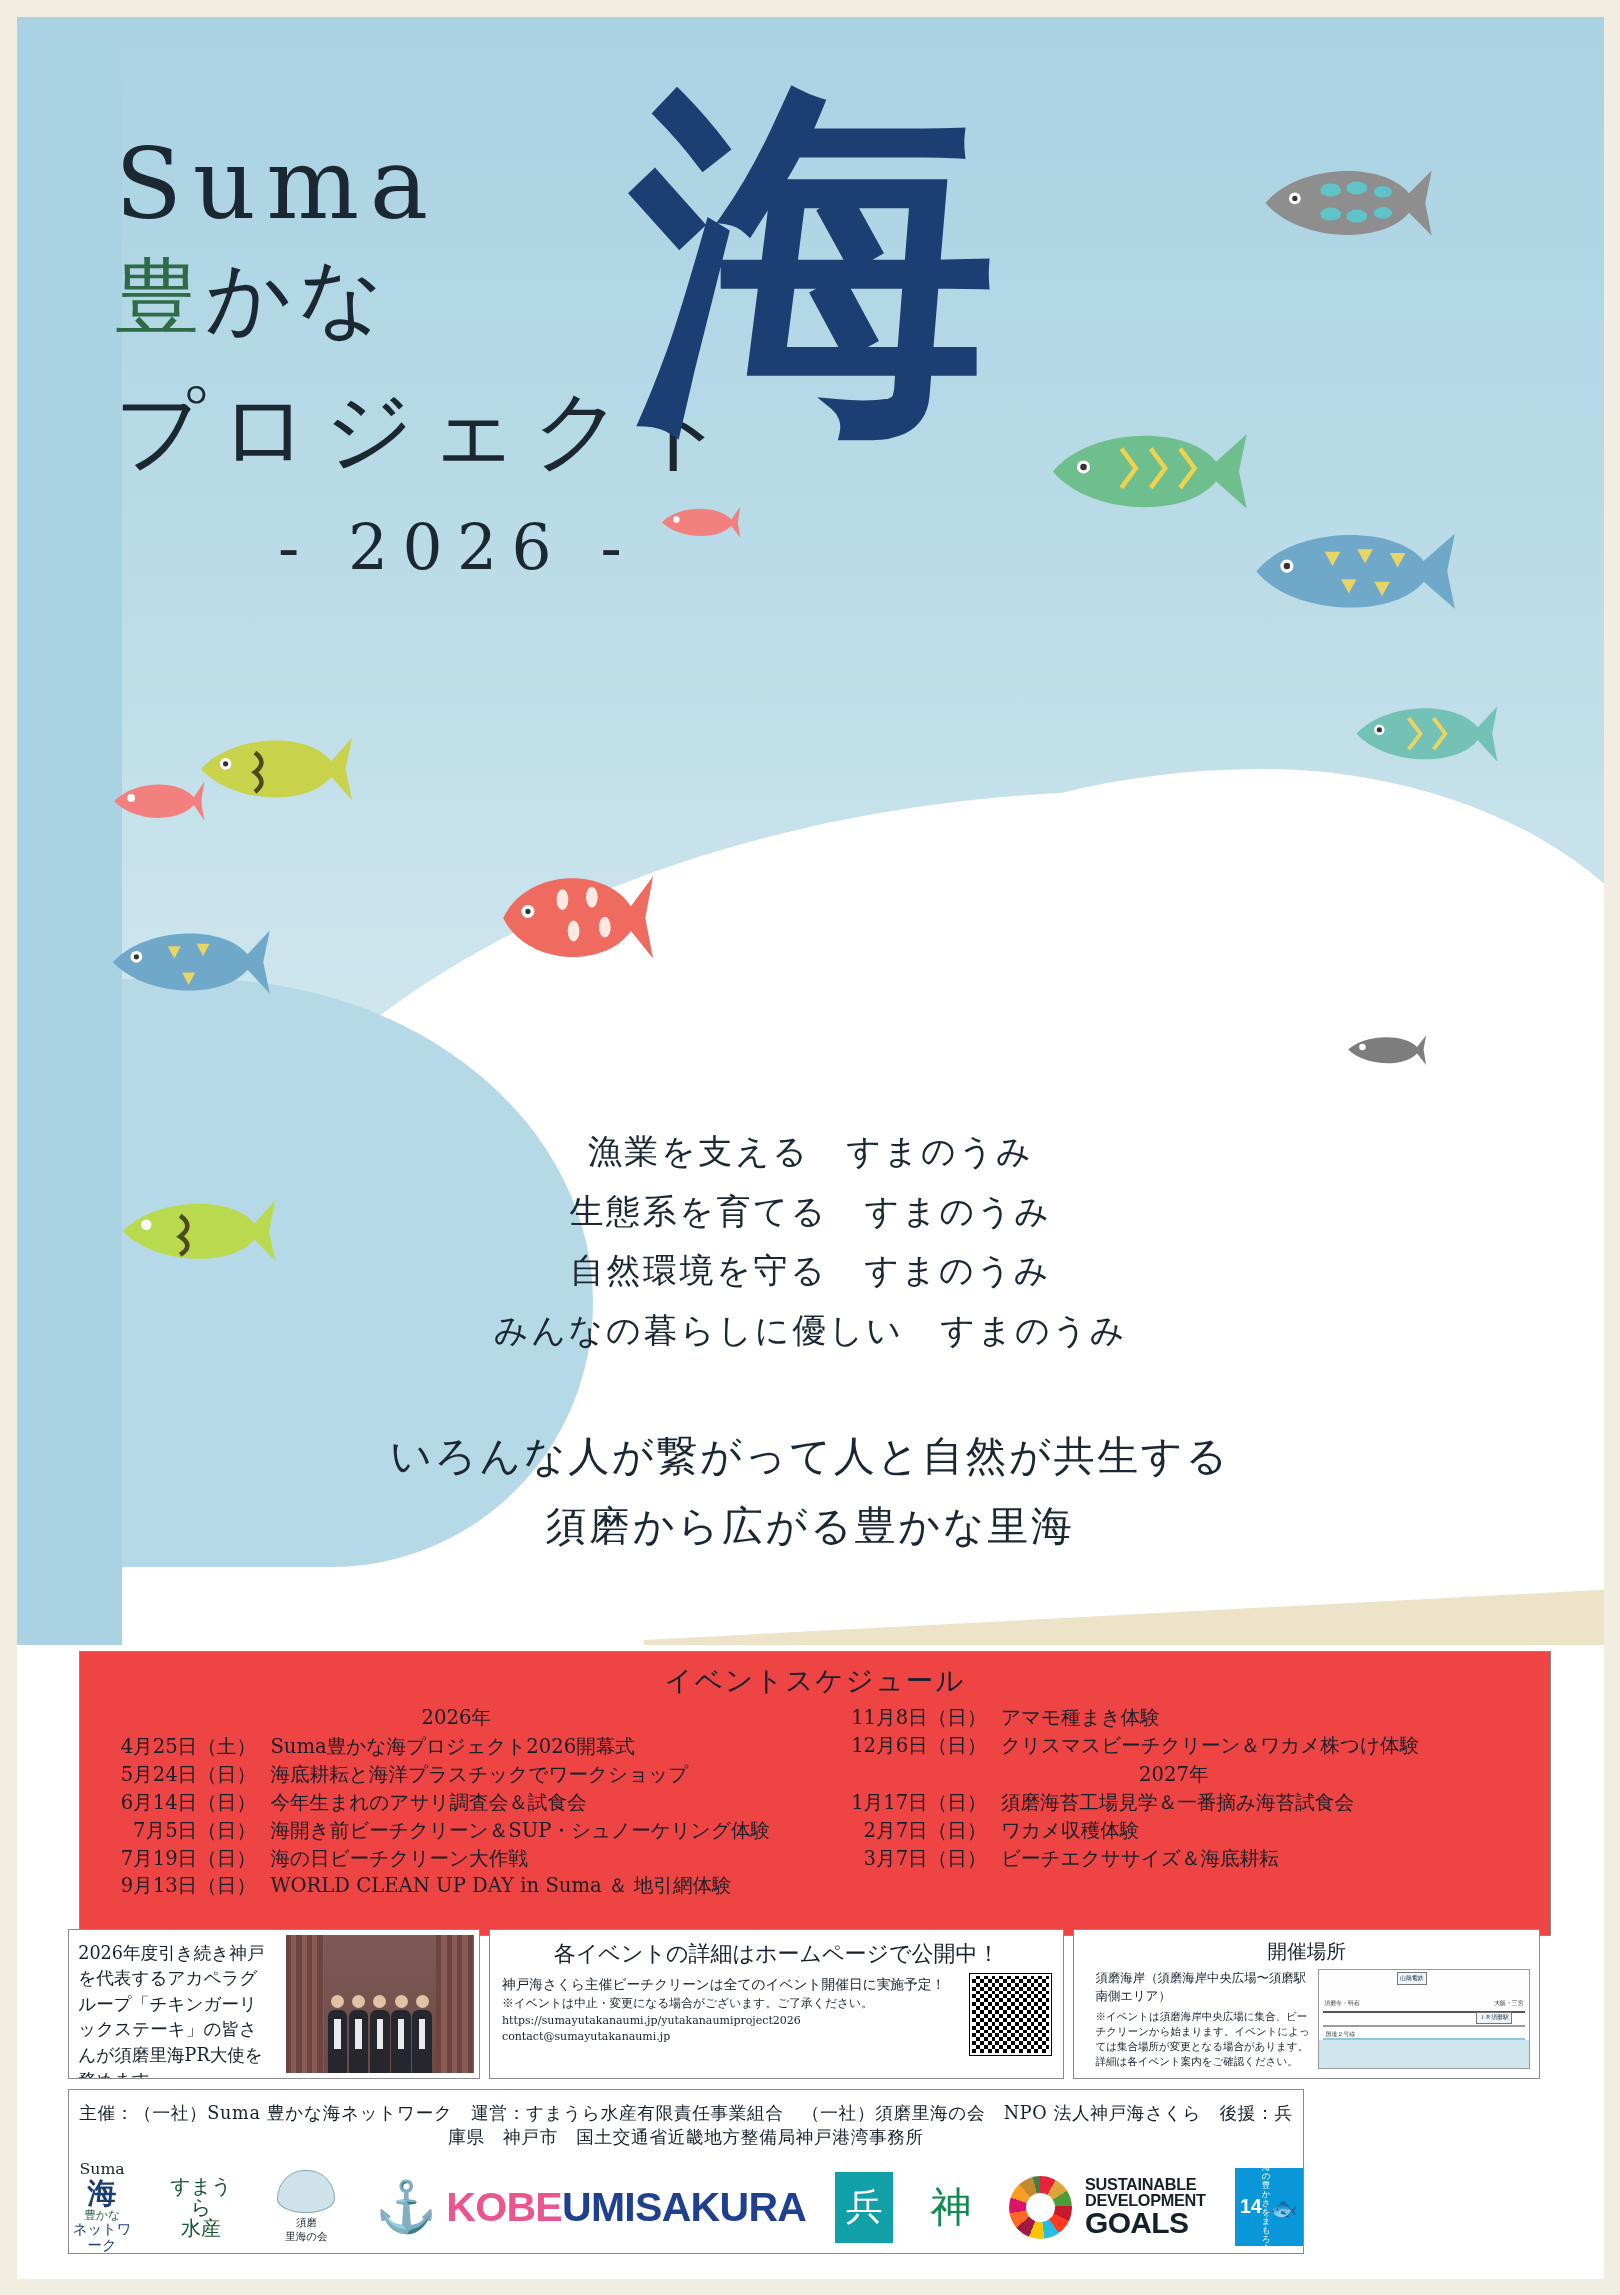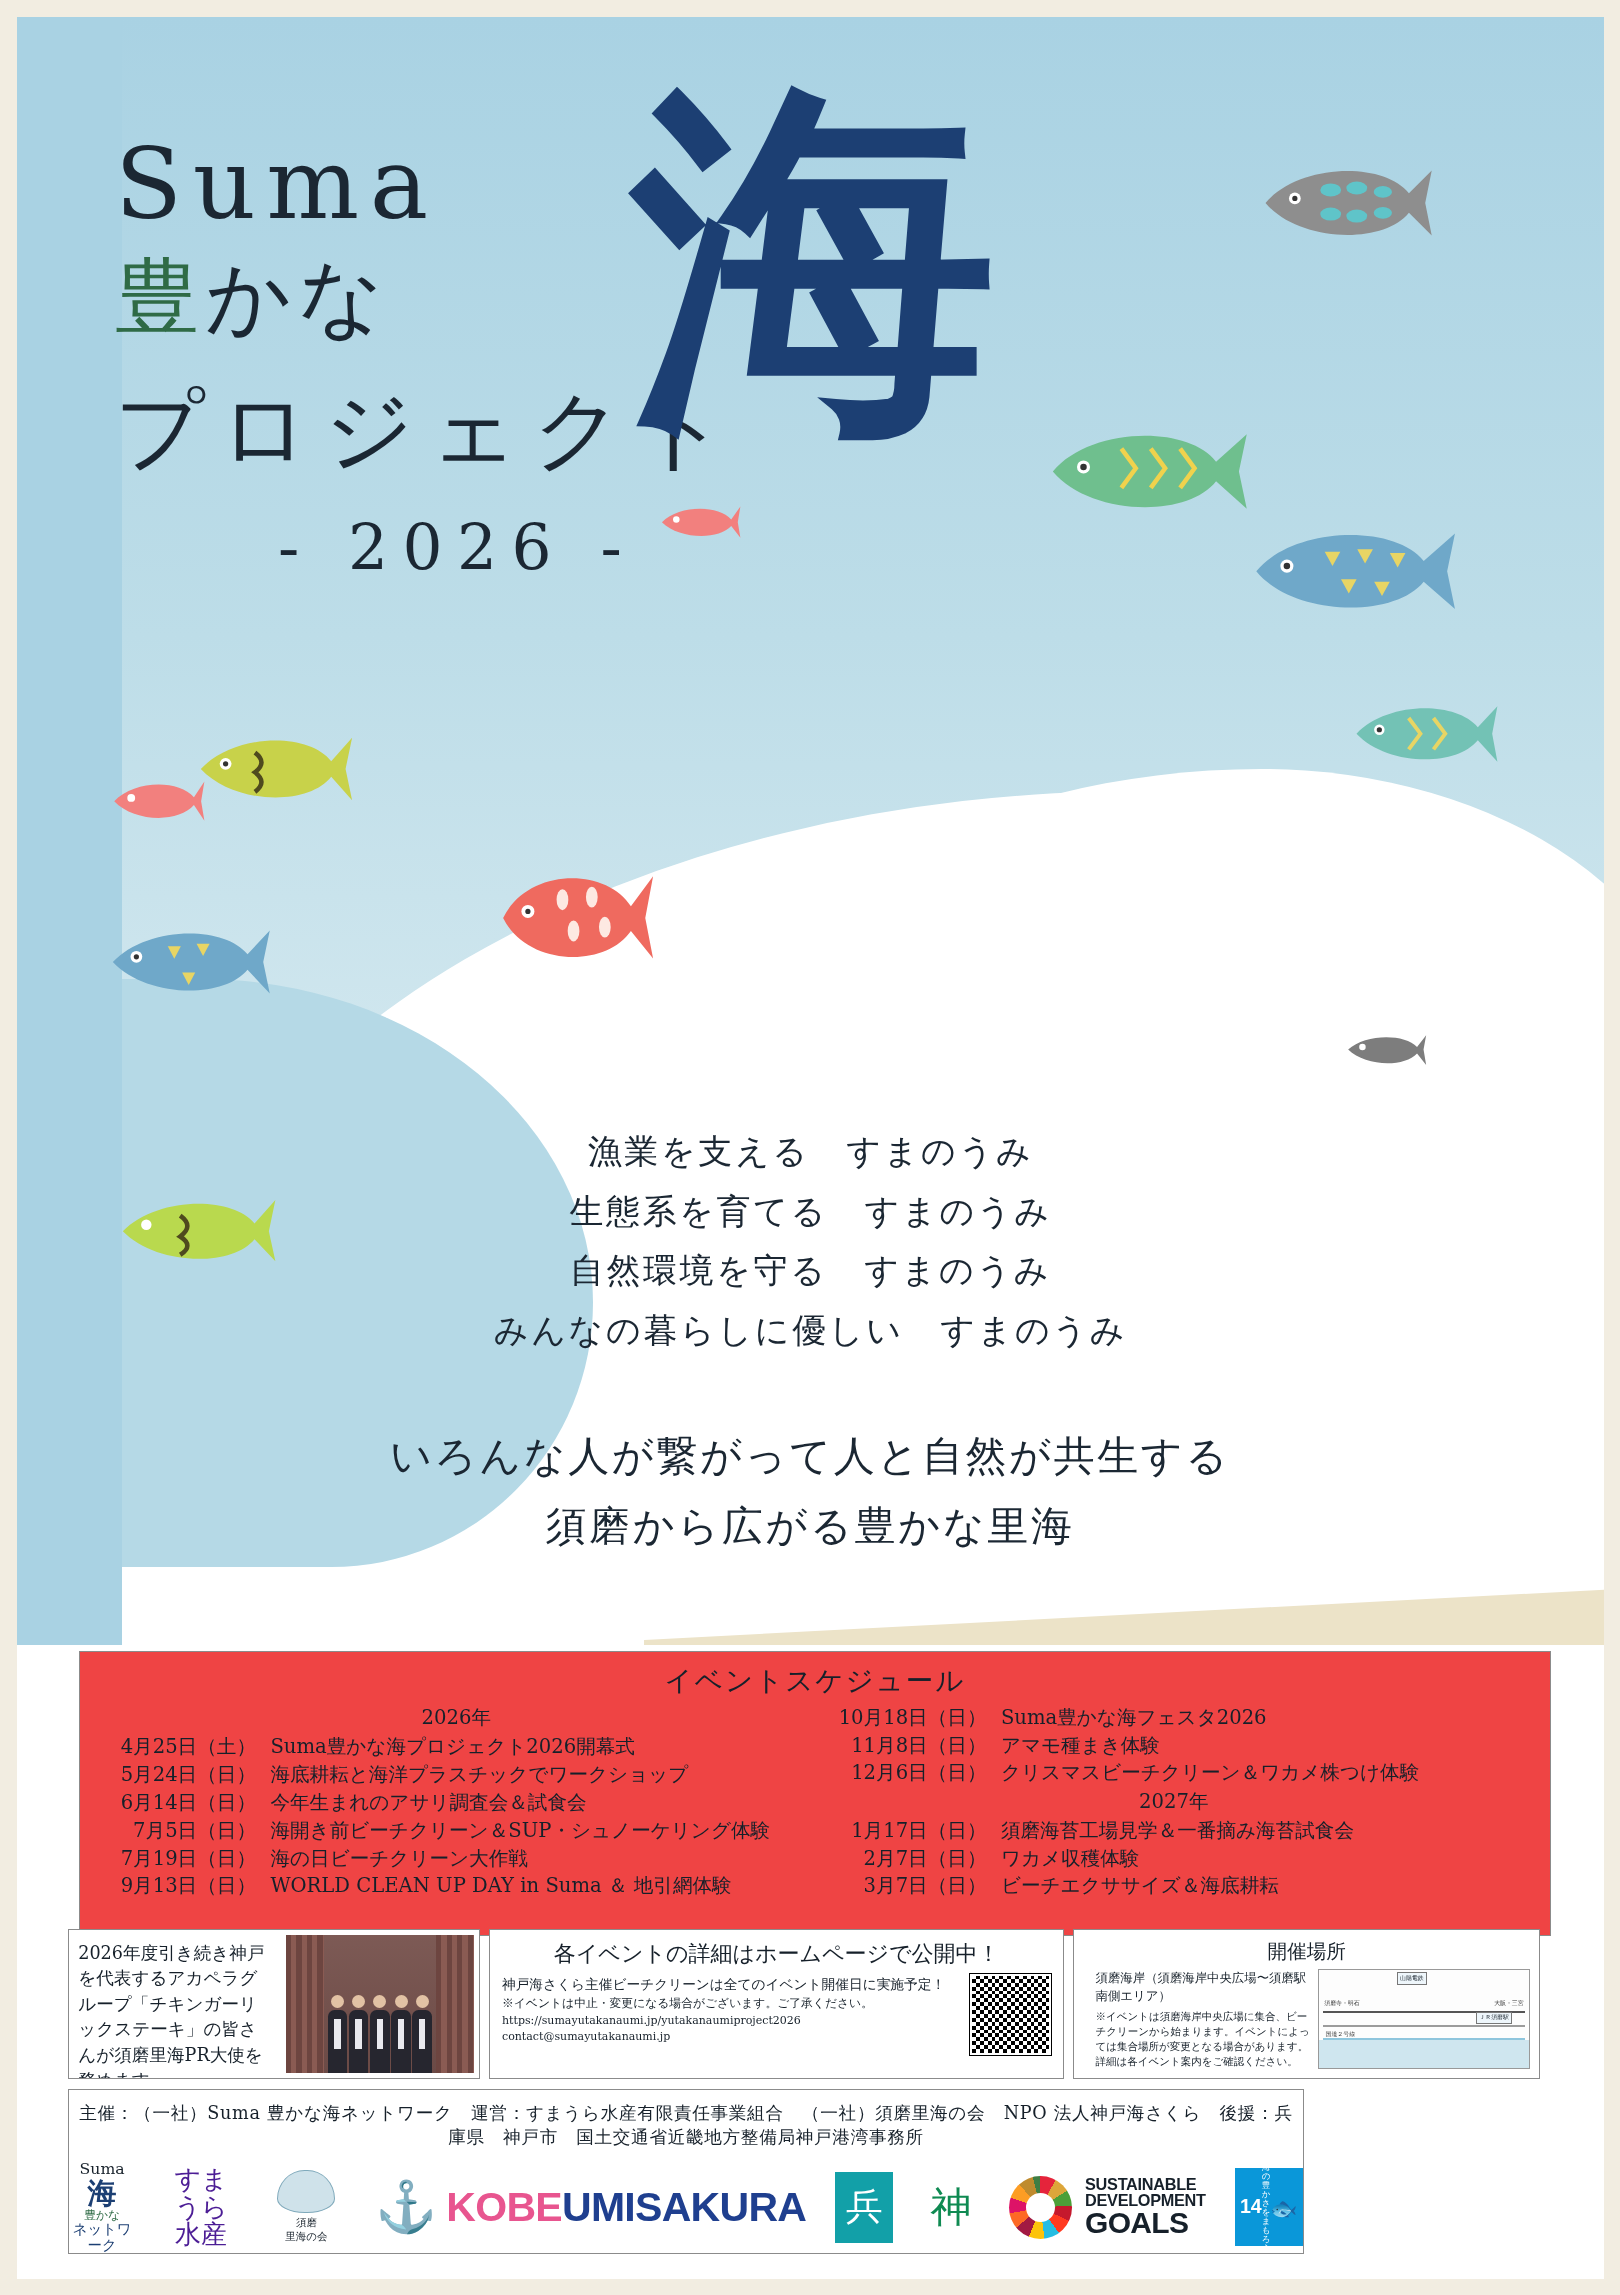--- a/index.html
+++ b/index.html
@@ -360,21 +360,21 @@
   }
   .logo { display: flex; align-items: center; justify-content: center; }
   .logo-suma { text-align: center; line-height: 1.1; font-family: "DejaVu Serif", serif; }
   .logo-suma .l1 { font-size: 15.7px; }
   .logo-suma .l1 .umi { font-size: 29px; color: #1c3f73; font-weight: 700; }
   .logo-suma .l2 { font-size: 11.8px; color: #2f6b46; }
   .logo-suma .l3 { font-size: 14.4px; color:#1c3f73; }
   .logo-sumaura {
     width: 98px; height: 78px; border-radius: 9.2px;
     display:flex; align-items:flex-end; justify-content:center; flex-direction:column;
-    font-family:"DejaVu Serif", serif; font-size: 26px; color:#4c1d95; line-height:1.05;
+    font-family:"DejaVu Serif", serif; font-size: 20px; color:#14532d; line-height:1.05;
   }
   .logo-satoumi {
     width: 105px; height: 78px;
     display:flex; align-items:center; justify-content:center; flex-direction:column;
     font-family:"DejaVu Serif", serif;
   }
   .shell { width: 56px; height: 41px; background: #cfe2ea; border-radius: 50% 50% 50% 50% / 70% 70% 35% 35%; border:1.3px solid #7fa9bb; }
   .logo-kobe { display:flex; align-items:center; gap:9.2px; }
   .anchor { font-size: 50px; color:#1f3f8f; line-height:1; }
   .kobe-text { font-size: 41px; font-weight: 700; font-family:"Liberation Sans", sans-serif; letter-spacing: -0.7px; }
@@ -559,24 +559,20 @@
             <div class="sched-title">海の日ビーチクリーン大作戦</div>
           </div>
           <div class="sched-row">
             <div class="sched-date">9月13日（日）</div>
             <div class="sched-title">WORLD CLEAN UP DAY in Suma ＆ 地引網体験</div>
           </div>
         </div>
 
         <div class="sched-col right">
           <div class="sched-row">
-            <div class="sched-date">10月18日（日）</div>
-            <div class="sched-title">Suma豊かな海フェスタ2026</div>
-          </div>
-          <div class="sched-row">
             <div class="sched-date">11月8日（日）</div>
             <div class="sched-title">アマモ種まき体験</div>
           </div>
           <div class="sched-row">
             <div class="sched-date">12月6日（日）</div>
             <div class="sched-title">クリスマスビーチクリーン＆ワカメ株つけ体験</div>
           </div>
           <div class="sched-year2">2027年</div>
           <div class="sched-row">
             <div class="sched-date">1月17日（日）</div>

